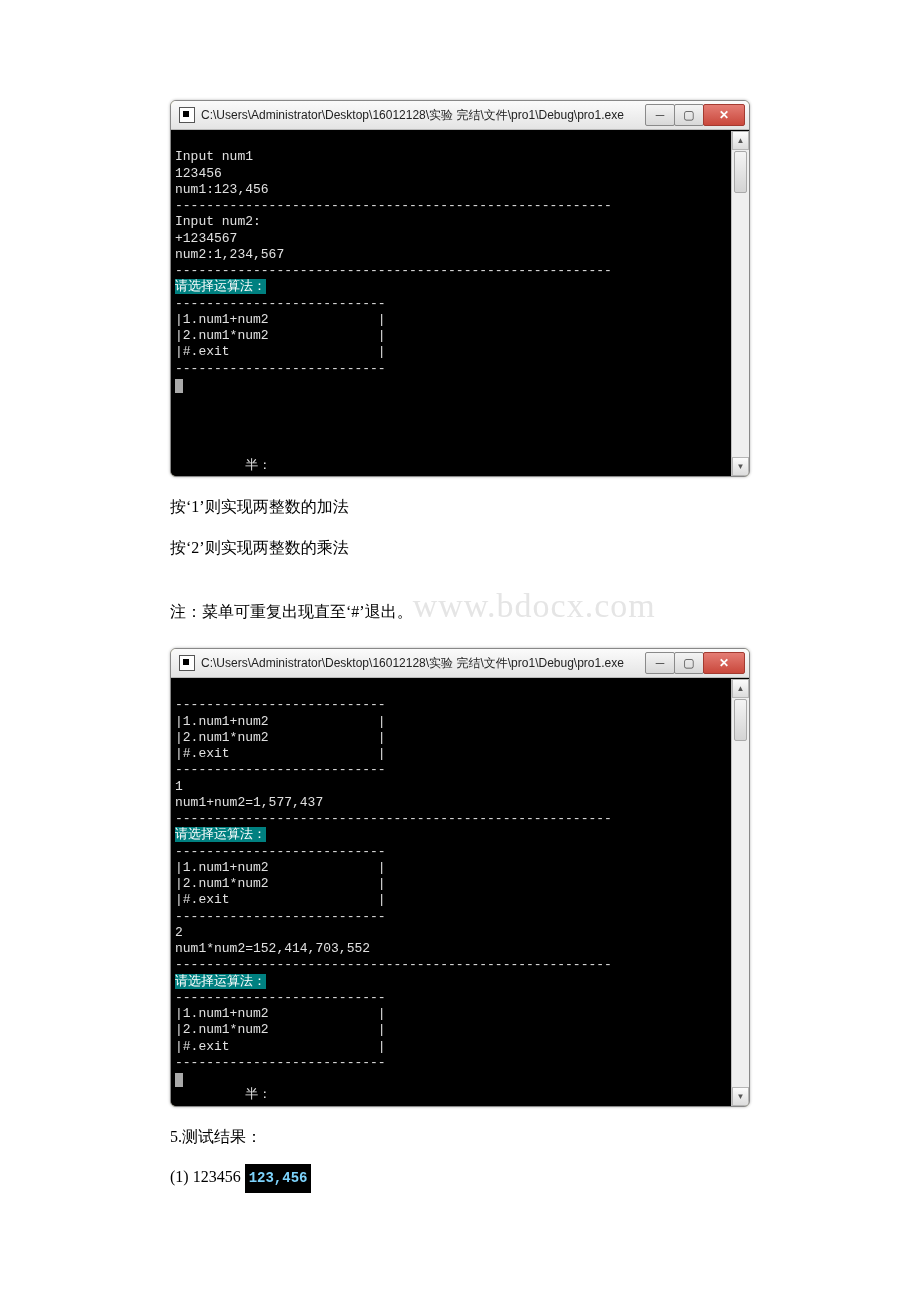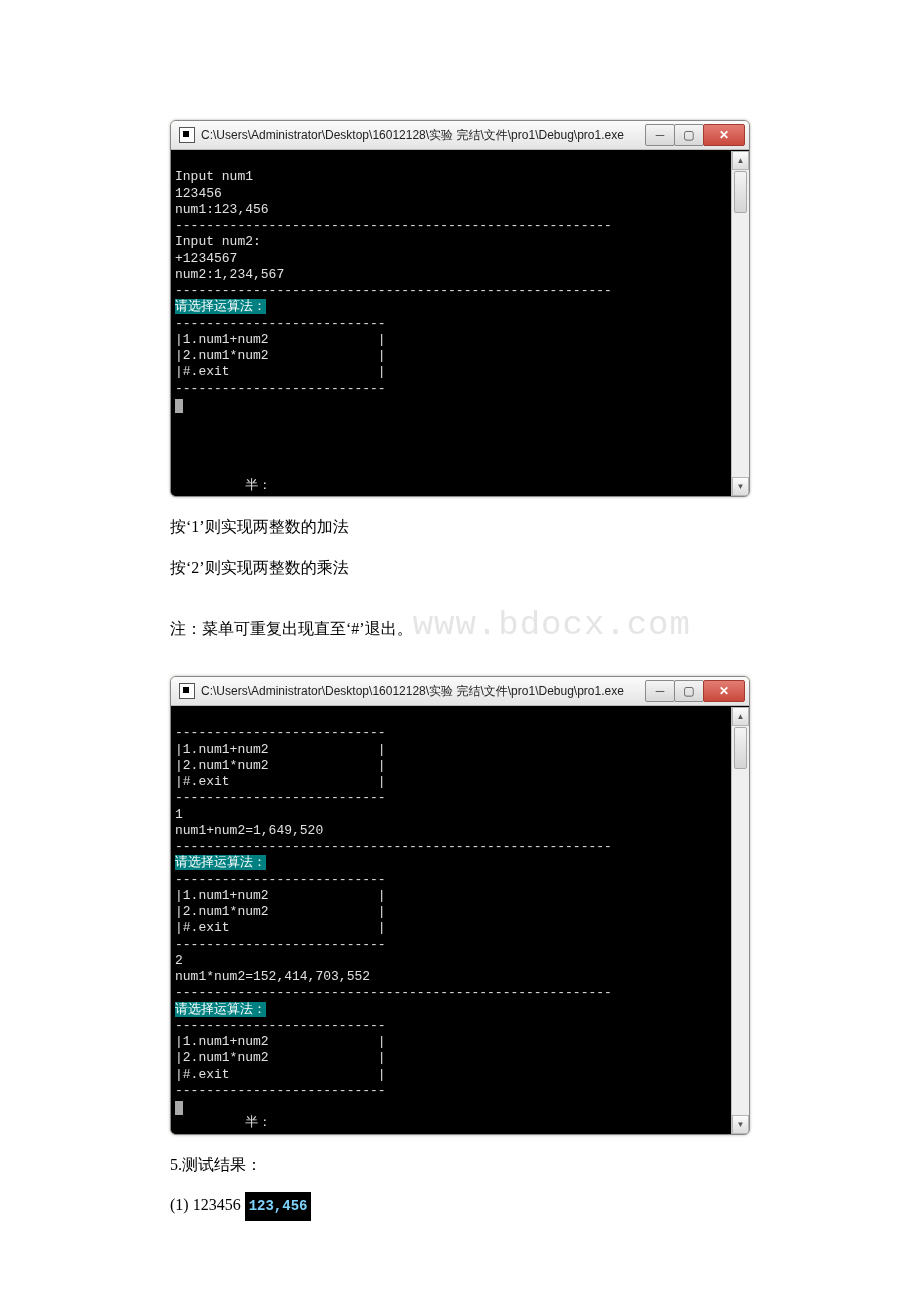--- a/index.html
+++ b/index.html
@@ -13,21 +13,20 @@
     padding: 100px 170px 80px 170px;
     width: 580px;
   }
   .console-window {
     border: 1px solid #888;
     border-radius: 6px;
     overflow: hidden;
     box-shadow: 0 0 3px rgba(0,0,0,0.3);
     margin-bottom: 16px;
     background: #fef9c3;
-    margin-top: 20px;
   }
   .titlebar {
     height: 28px;
     background: linear-gradient(to bottom, #fbfbfb, #e4e4e4);
     display: flex;
     align-items: center;
     padding: 0 4px 0 8px;
     border-bottom: 1px solid #b9b9b9;
     position: relative;
   }
@@ -133,21 +132,21 @@
     margin:1px 2px;
   }
   .strack { flex:1; }
   .body-text {
     font-size: 16px;
     color: #000;
     margin: 12px 0;
     line-height: 1.8;
   }
   .watermark {
-    font-family: Liberation Mono, monospace;
+    font-family: Liberation Serif, serif;
     font-size: 34px;
     letter-spacing: 1px;
     color: #e5e5e5;
     display:inline;
   }
   .inline-chip {
     display:inline-block;
     background:#000;
     color:#7dd3fc;
     font-family: "Fixedsys","Consolas","Courier New",monospace;
@@ -220,21 +219,21 @@
       </div>
     </div>
     <div class="console-body-wrap">
       <div class="console-body" style="min-height:352px;">
 <span>---------------------------</span>
 <span>|1.num1+num2              |</span>
 <span>|2.num1*num2              |</span>
 <span>|#.exit                   |</span>
 <span>---------------------------</span>
 <span>1</span>
-<span>num1+num2=1,649,520</span>
+<span>num1+num2=1,577,437</span>
 <span>--------------------------------------------------------</span>
 <span class="hl-green">请选择运算法：</span>
 <span>---------------------------</span>
 <span>|1.num1+num2              |</span>
 <span>|2.num1*num2              |</span>
 <span>|#.exit                   |</span>
 <span>---------------------------</span>
 <span>2</span>
 <span>num1*num2=152,414,703,552</span>
 <span>--------------------------------------------------------</span>

